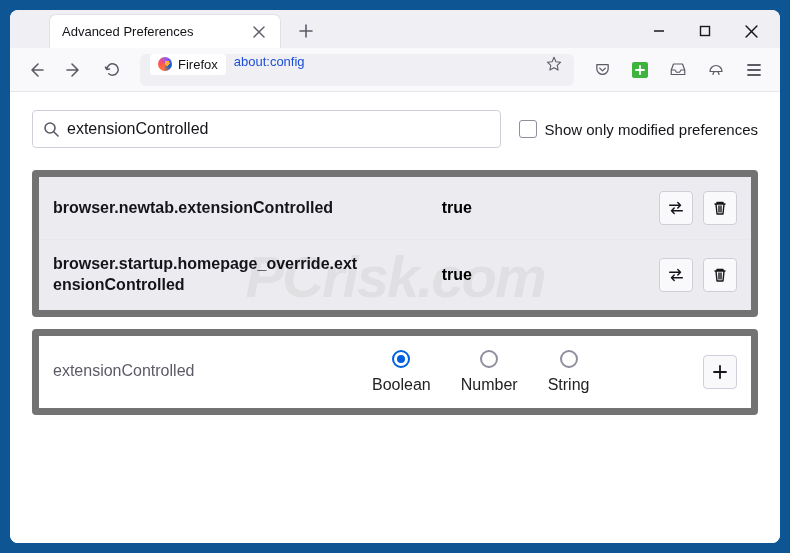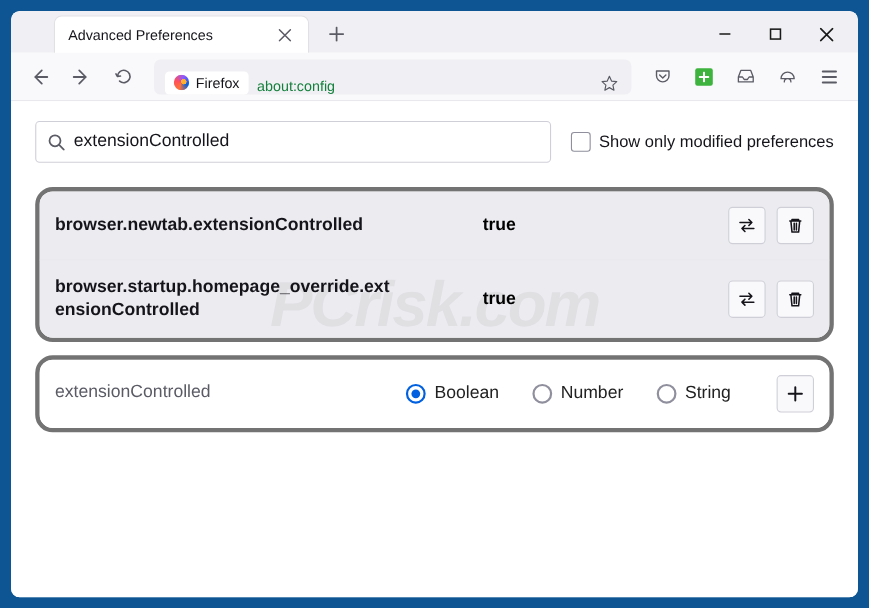--- a/index.html
+++ b/index.html
@@ -82,21 +82,21 @@
     border-radius: 4px;
     cursor: pointer;
     color: #5b5b66;
   }
   .addr {
     flex: 1;
     height: 32px;
     background: #f0f0f4;
     border-radius: 6px;
     display: flex;
-    align-items: flex-end;
+    align-items: flex-start;
     padding: 0 10px;
     gap: 8px;
     margin: 0 6px;
   }
   .addr-chip {
     background: #fff;
     border-radius: 4px;
     padding: 3px 8px;
     display: flex;
     align-items: center;
@@ -104,21 +104,21 @@
     font-size: 13px;
     color: #15141a;
   }
   .ff-logo {
     width: 14px; height: 14px;
     border-radius: 50%;
     background:
       radial-gradient(circle at 65% 45%, #ffb02e 0 20%, transparent 22%),
       conic-gradient(from 200deg, #ff7139, #ff4f5e, #9059ff, #0060df, #ff7139);
   }
-  .addr-url { font-size: 13px; color: #15803d; }
+  .addr-url { font-size: 13px; color: #1d4ed8; }
   .addr-star {
     margin-left: auto;
     color: #5b5b66;
     width: 20px; height: 20px; display: grid; place-items: center;
   }
   .tool-icon { width: 32px; height: 32px; display: grid; place-items:center; color:#5b5b66; cursor:pointer; border-radius:4px; }
   .ext-badge {
     width: 16px; height: 16px; background:#3eb43e; border-radius:2px;
     display:grid; place-items:center; color:#fff;
   }
@@ -151,39 +151,39 @@
     color: #15141a;
     background: transparent;
     font-family: inherit;
   }
   .checkrow { display:flex; align-items:flex-end; gap:8px; font-size:15px; color:#15141a; }
   .chk {
     width:18px; height:18px; border:1px solid #8f8f9d; border-radius:3px; background:#fff;
     display:grid; place-items:center;
   }
   .prefs-table {
-    border: 4px solid #737373;
-    border-radius: 16px;
+    border: 7px solid #737373;
+    border-radius: 4px;
     overflow: hidden;
   }
   .pref-row {
     display: flex;
     align-items: center;
     padding: 14px 14px;
     border-bottom: 1px solid #e7e7ec;
     gap: 14px;
   }
   .pref-row.mod { background: #ececf0; font-weight:700; }
   .pref-row:last-child { border-bottom: none; }
   .pref-name { width: 305px; font-size: 16px; color:#15141a; word-break: break-all; line-height:1.3; }
   .pref-value { width: 100px; font-size:16px;text-align:right; }
   .radios {
     display:flex; gap:30px; flex:1; align-items:center; font-size:16px;
   }
-  .radio-item { display:flex; align-items:center; gap:8px; color:#222; }
+  .radio-item { display:flex; align-items:center; gap:8px; color:#222;flex-direction:column; }
   .radio {
     width:18px; height:18px; border:2px solid #8f8f9d; border-radius:50%; background:#fff;
     display:grid; place-items:center;
   }
   .radio.checked { border-color:#0060df; }
   .radio.checked::after {
     content:""; width:8px; height:8px; background:#0060df; border-radius:50%;
   }
   .row-actions { margin-left:auto; display:flex; gap:10px; }
   .icon-btn {

